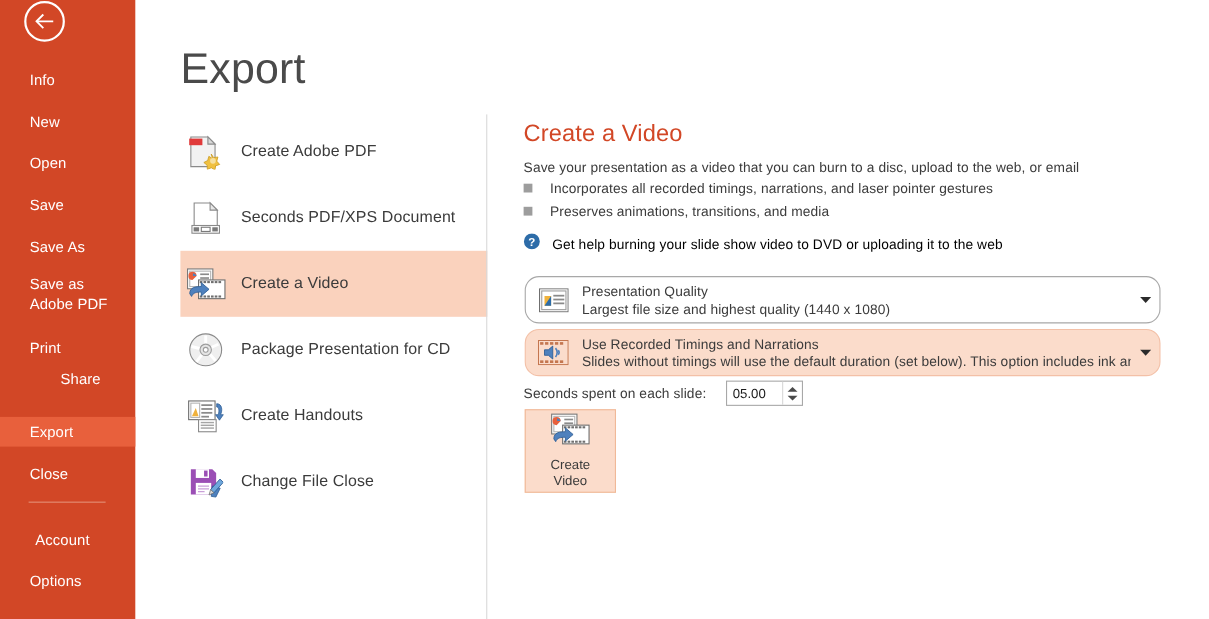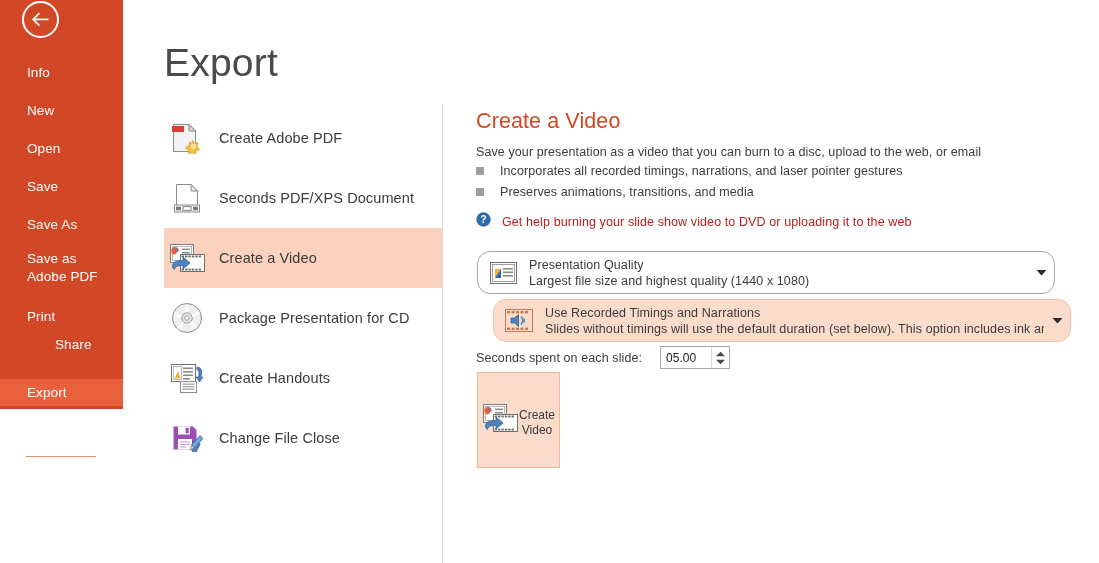--- a/index.html
+++ b/index.html
@@ -8,21 +8,21 @@
     width: 1099px; height: 563px;
     background: #ffffff;
     font-family: "Liberation Sans", sans-serif;
     overflow: hidden;
     position: relative;
   }
 
   
   #sidebar {
     position: absolute; left: 0; top: 0;
-    width: 123px; height: 409px;
+    width: 123px; height: 563px;
     background: #d24726;
   }
   #back-button {
     position: absolute; left: 22px; top: 1px;
     width: 37px; height: 37px;
     border: 2px solid #ffffff;
     border-radius: 50%;
     display: flex; align-items: center; justify-content: center;
     cursor: pointer;
   }
@@ -100,21 +100,21 @@
   }
   .bullet-sq {
     width: 8px; height: 8px; background: #9d9d9d;
     margin-right: 16px; display: inline-block;
   }
   #help-link-row {
     position: absolute; left: 476px; top: 212px;
     display: flex; align-items: center;
   }
   #help-link-row .help-text {
-    font-size: 12.5px; color: #b91c1c;
+    font-size: 12.5px; color: #000000;
     margin-left: 11px; cursor: pointer;
     letter-spacing: .1px;
   }
 
   
   .combo {
     position: absolute; left: 477px; width: 578px; height: 43px;
     display: flex; align-items: center;
     cursor: pointer;
     border-radius: 13px;
@@ -152,23 +152,23 @@
   #seconds-spin {
     width: 18px; height: 21px;
     display: flex; flex-direction: column;
     align-items: center; justify-content: center;
     border-left: 1px solid #d8d8d8;
   }
 
   
   #create-video-button {
     position: absolute; left: 477px; top: 372px;
-    width: 83px; height: 96px;
+    width: 83px; height: 76px;
     background: #fbdccb; border: 1px solid #f0b998;
-    display: flex; flex-direction: row;
+    display: flex; flex-direction: column;
     align-items: center; justify-content: center;
     cursor: pointer;
   }
   #create-video-button .cvb-label {
     font-size: 12px; color: #3b3b3b; line-height: 15px;
     text-align: center; margin-top: 5px;
   }
 </style>
 </head>
 <body>
@@ -355,21 +355,21 @@
     <div class="cb-line1">Presentation Quality</div>
     <div class="cb-line2">Largest file size and highest quality (1440 x 1080)</div>
   </span>
   <span class="cb-arrow">
     <svg width="11" height="7" viewBox="0 0 11 7">
         <path d="M0.5 1 L10.5 1 L5.5 6.5 Z" fill="#2b2b2b"></path>
       </svg>
   </span>
 </div>
 
-<div class="combo highlight" style="top:299px;margin-left:16px;">
+<div class="combo highlight" style="top:299px;">
   <span class="cb-icon">
     <svg width="28" height="23" viewBox="0 0 28 23">
       <rect x="0.5" y="0.5" width="27" height="22" fill="none" stroke="#c4764f"></rect>
       <g fill="#c4764f">
         <rect x="2" y="2" width="3" height="2.4"></rect>
           <rect x="6.5" y="2" width="3" height="2.4"></rect>
         <rect x="11" y="2" width="3" height="2.4"></rect>
           <rect x="15.5" y="2" width="3" height="2.4"></rect>
         <rect x="20" y="2" width="3" height="2.4"></rect>
         <rect x="2" y="18.6" width="3" height="2.4"></rect>

